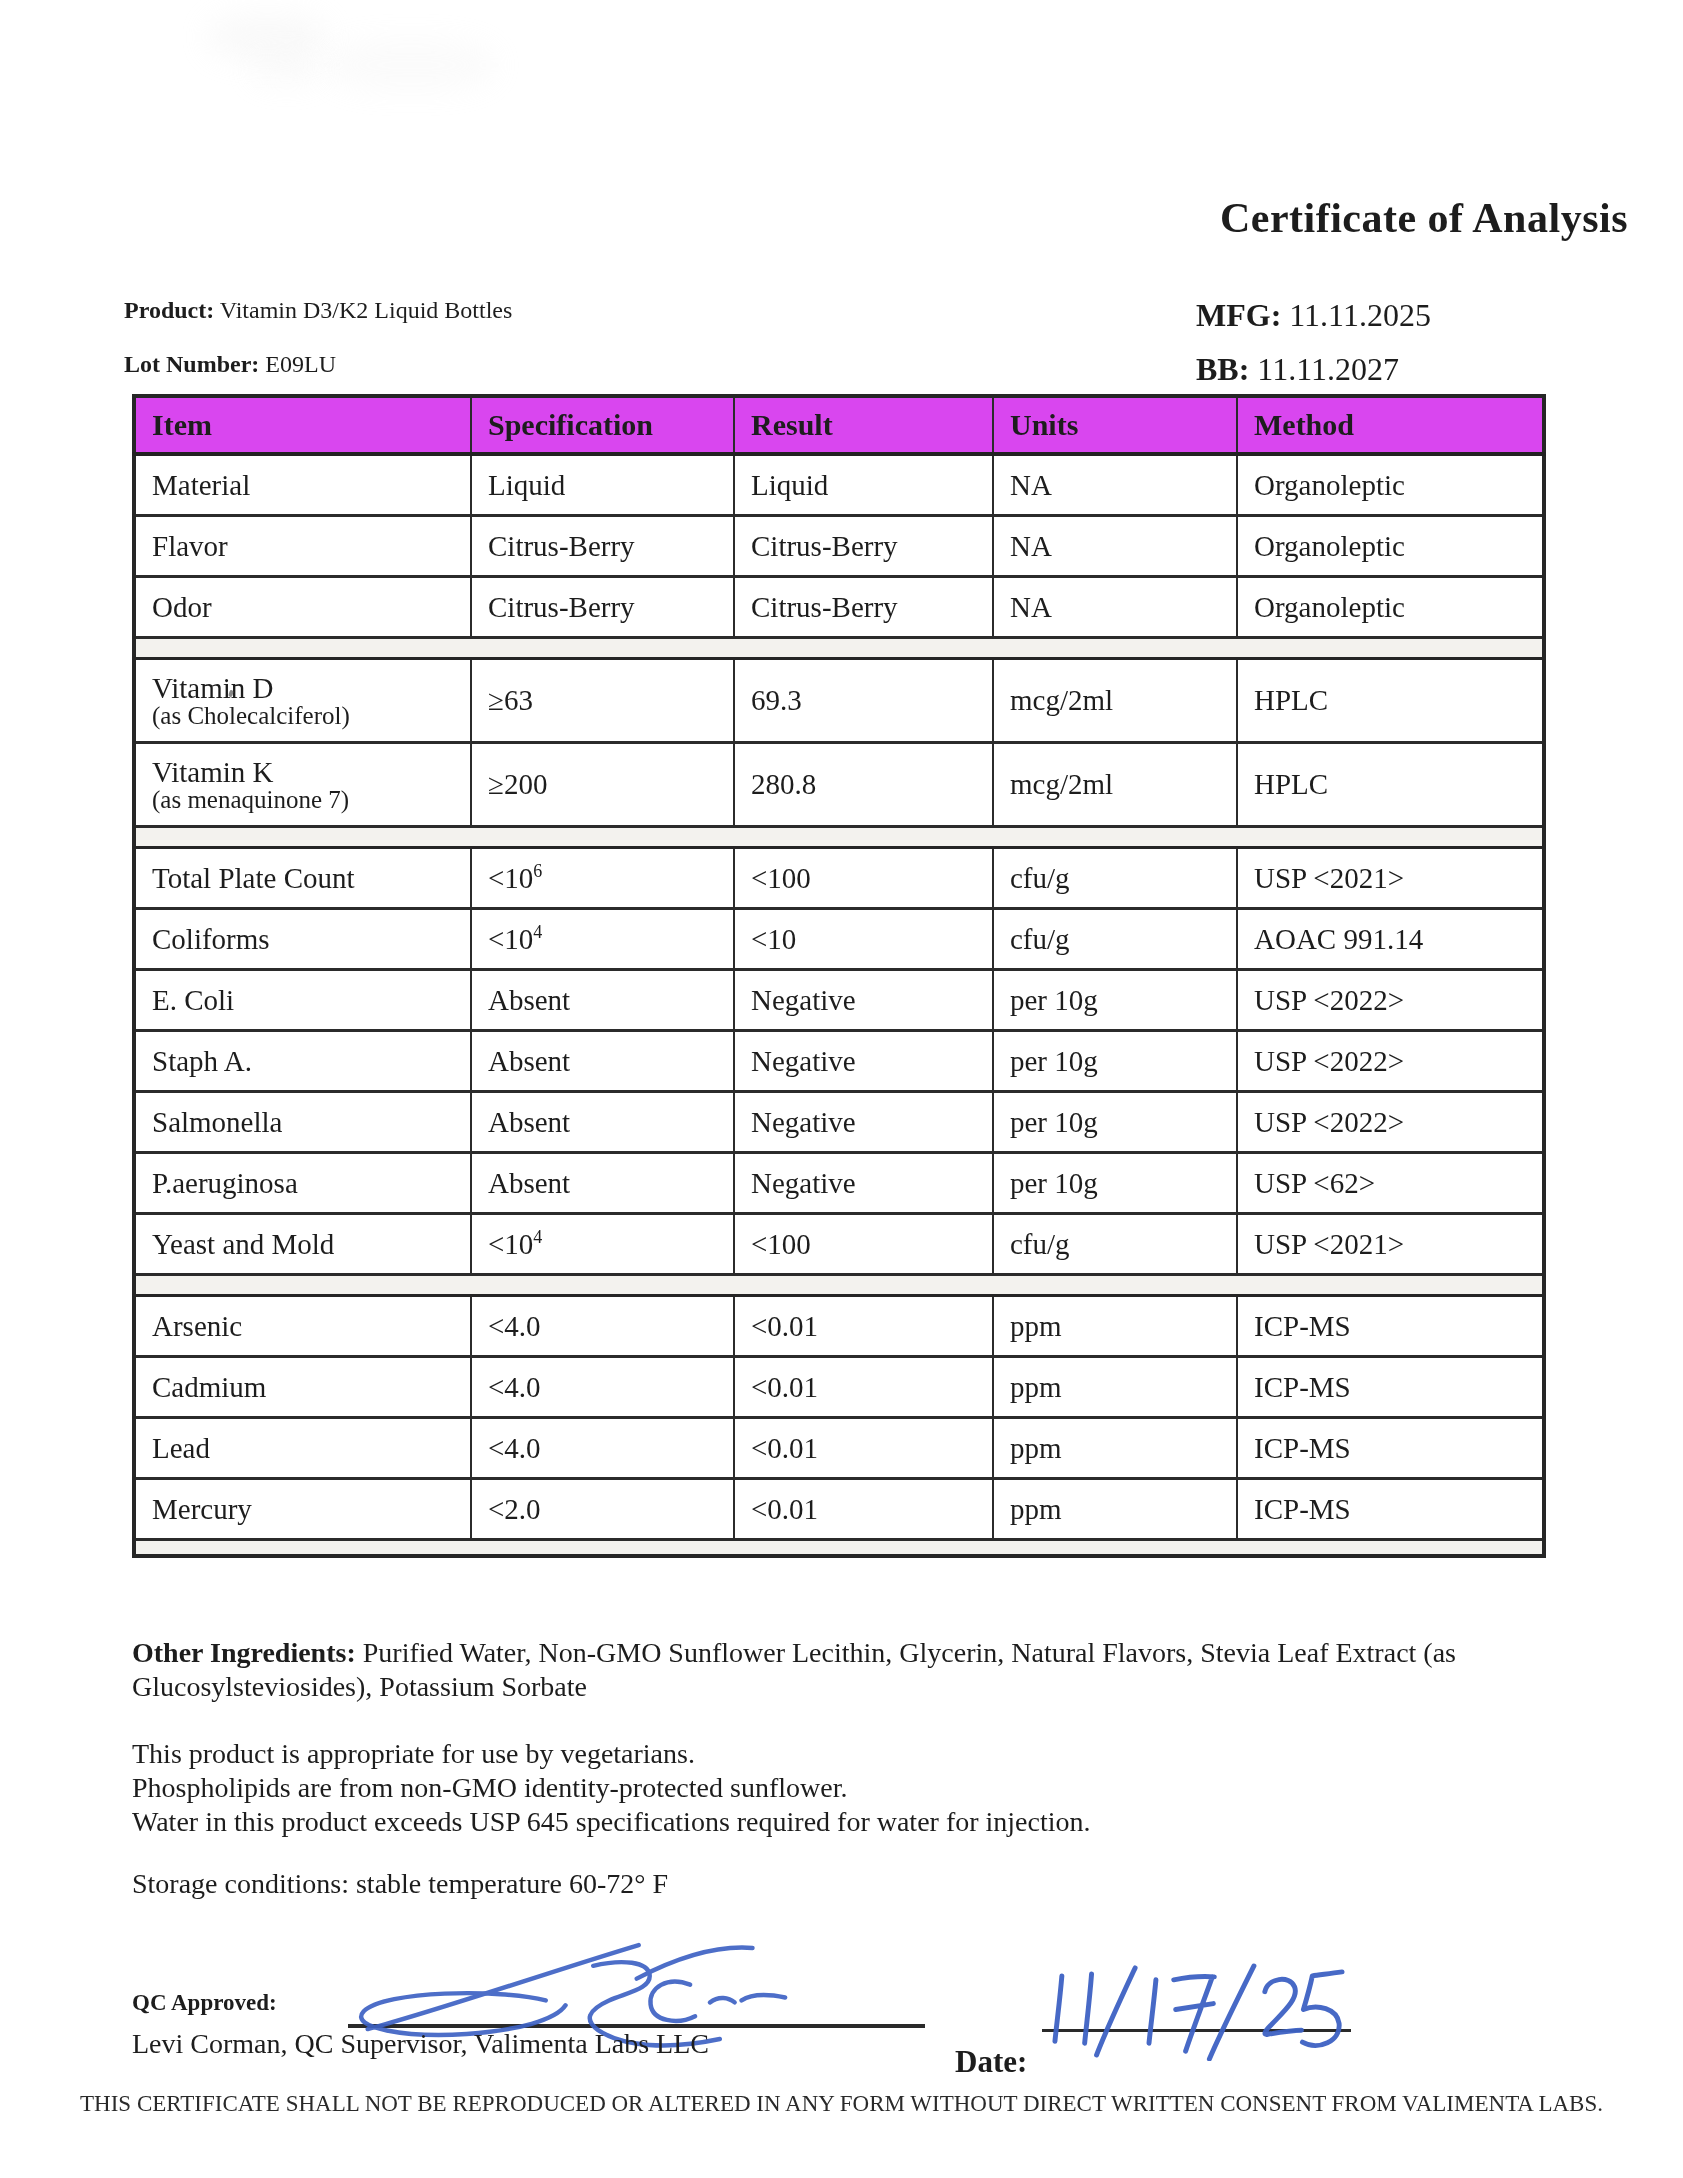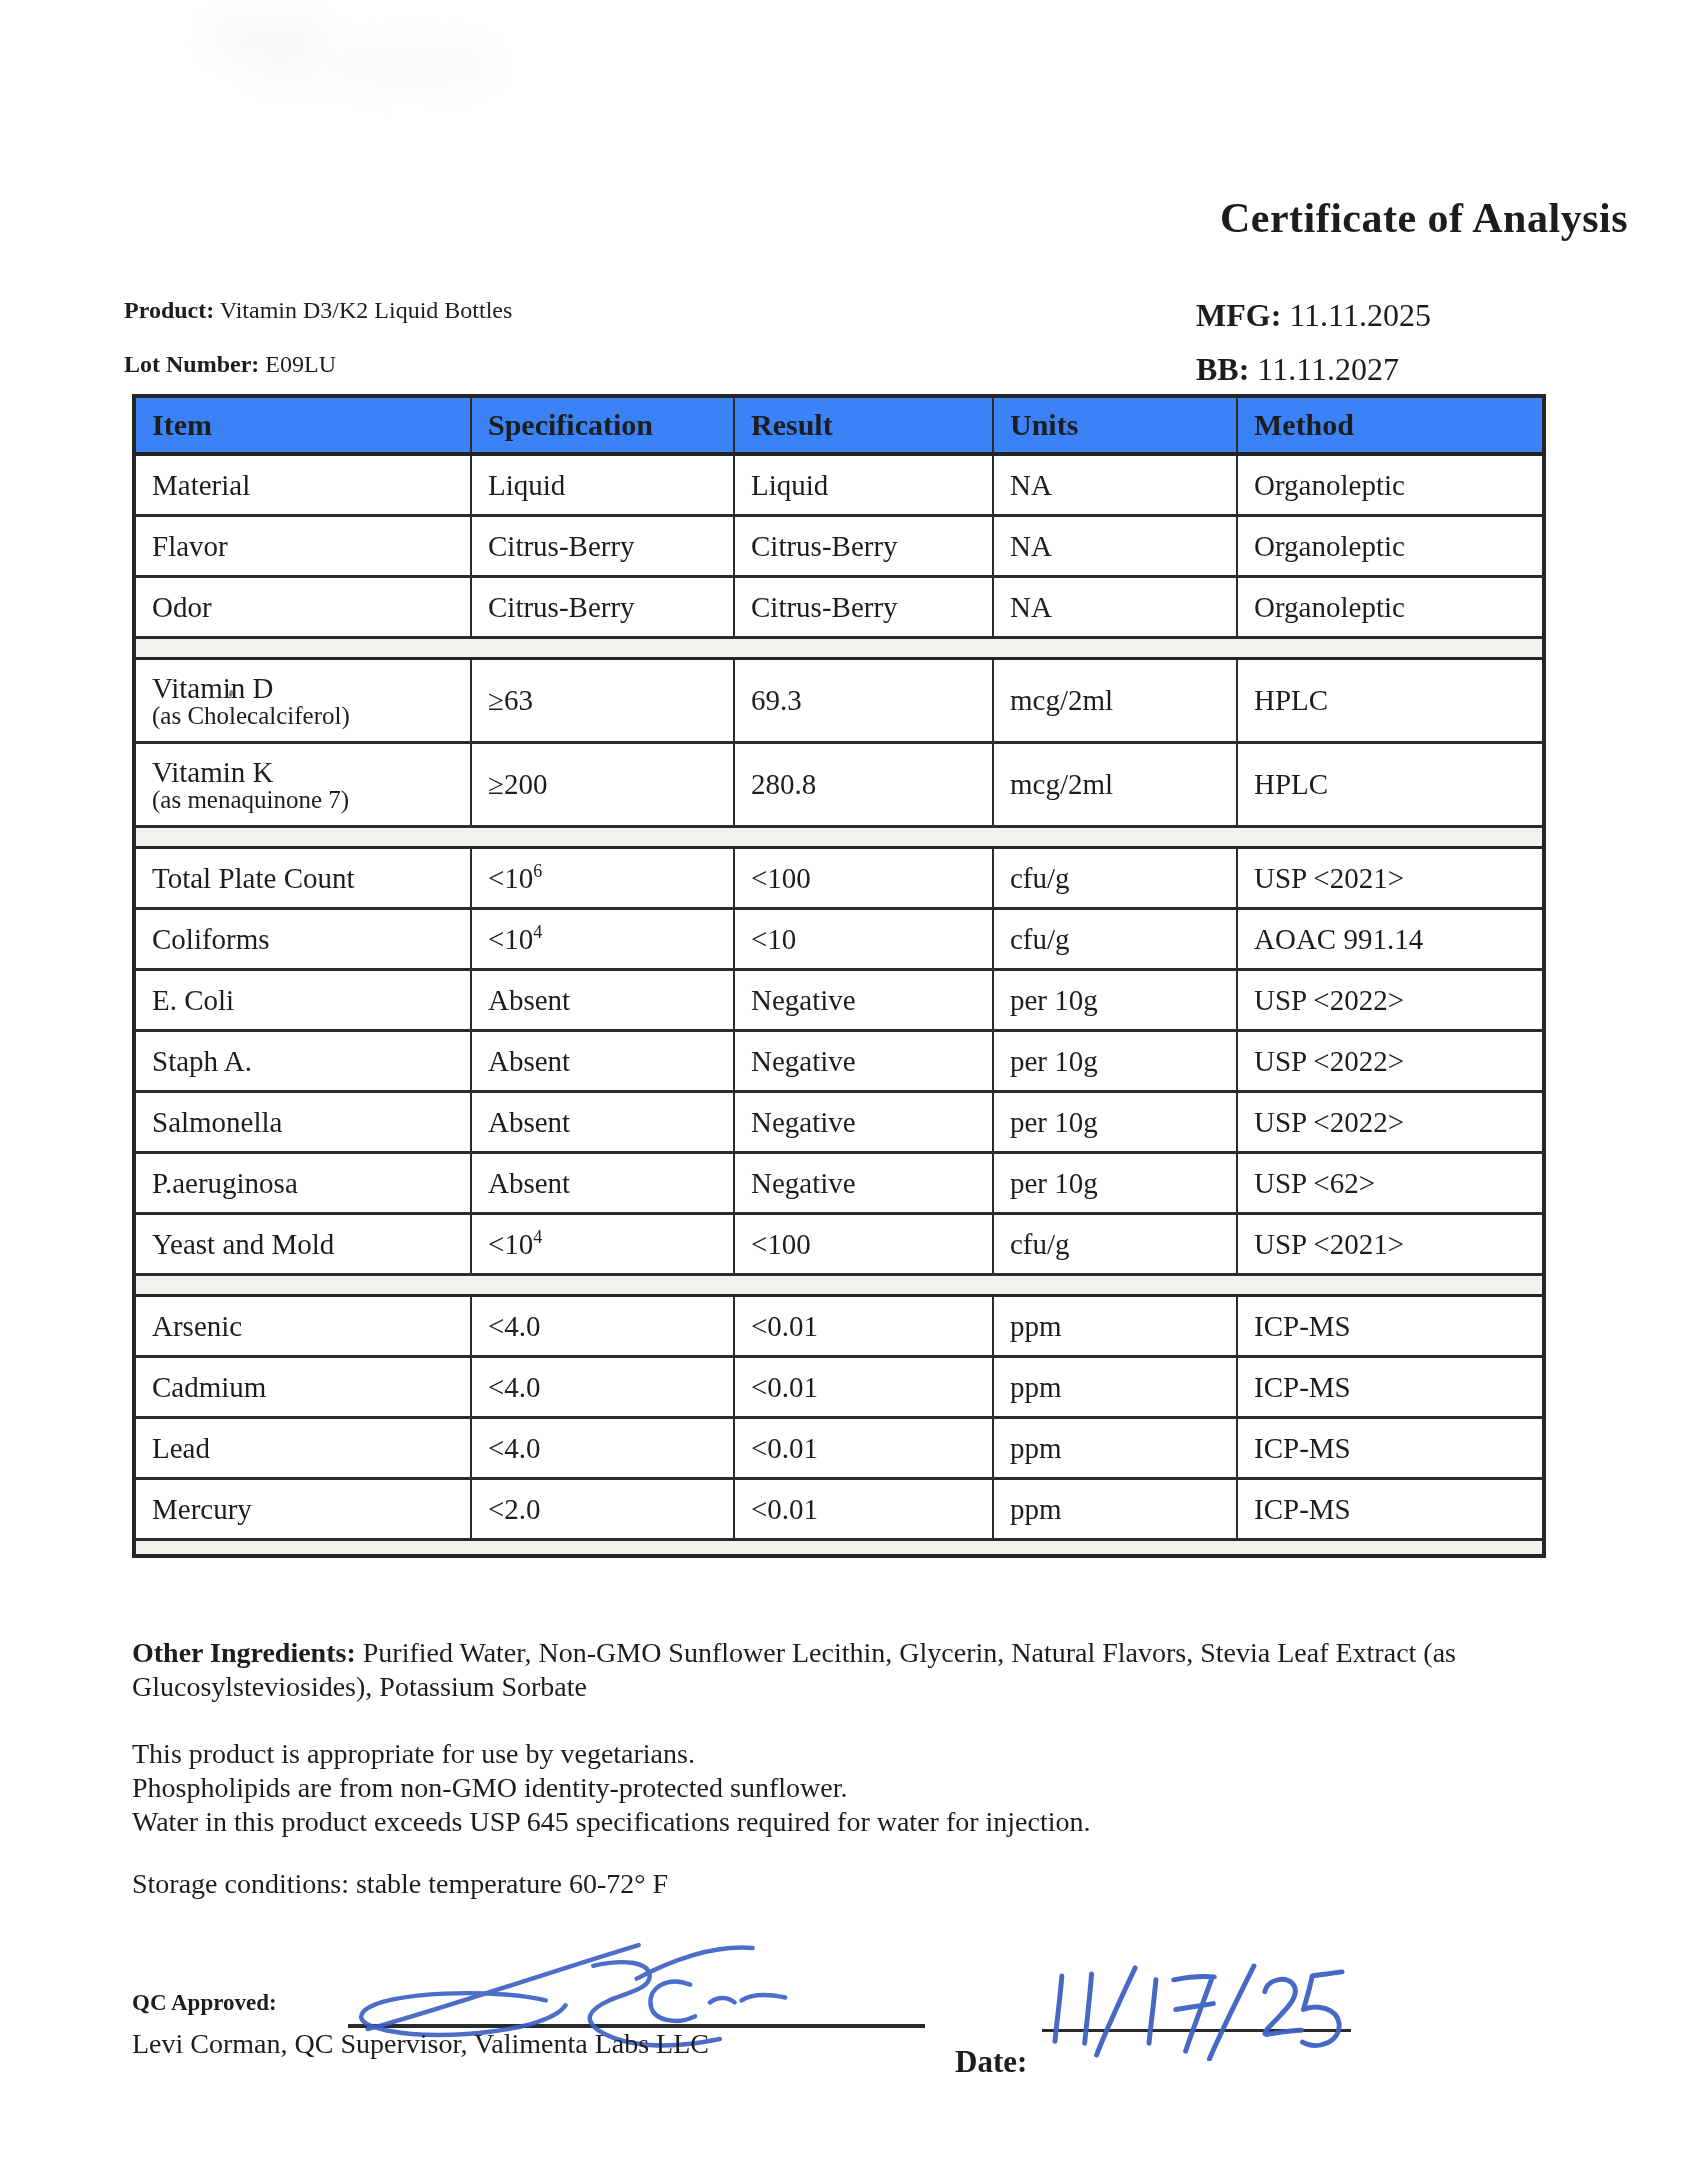--- a/index.html
+++ b/index.html
@@ -36,21 +36,21 @@
   }
   table.coa{border:4px solid #262626;}
   table.coa td,table.coa th{
     border:2px solid #2b2b2b;
     text-align:left;vertical-align:middle;
     padding:2px 6px 2px 16px;
     background:#ffffff;
   }
   table.coa td,table.coa th{border-top-width:3px;border-bottom-width:3px;}
   table.coa th{
-    height:50px;font-size:30px;font-weight:bold;background:#3b82f6;
+    height:50px;font-size:30px;font-weight:bold;background:#d946ef;
     border-bottom:4px solid #222222;
   }
   table.coa tr.t-row td{height:54px;}
   table.coa tr.tall-row td{height:77px;}
   table.coa tr.sep-row td{
     height:18px;background:#f3f2ee;padding:0;
     border-left:none;border-right:none;
     border-top:3px solid #252525;border-bottom:3px solid #252525;
   }
   table.coa tr.end-row td{height:13px;}
@@ -291,15 +291,16 @@
       <path d="M 113 18 C 111 40, 108 62, 106 82"></path>
       <path d="M 131 18 C 146 15, 160 14, 172 15 M 170 15 C 161 40, 151 66, 143 90 M 133 48 C 146 46, 159 44, 171 42"></path>
       <path d="M 212 4 C 196 36, 179 70, 167 98"></path>
       <path d="M 223 30 C 226 16, 248 13, 253 25 C 258 37, 240 52, 229 64 C 223 70, 221 74, 226 73 C 238 71, 252 69, 260 69"></path>
       <path d="M 301 10 C 287 12, 277 13, 271 14 C 268 28, 265 38, 262 48 C 276 42, 296 47, 298 62 C 300 80, 277 90, 261 81"></path>
     </g>
   </svg>
 
   <div class="signer">Levi Corman, QC Supervisor, Valimenta Labs LLC</div>
 
+  <div class="disclaimer">THIS CERTIFICATE SHALL NOT BE REPRODUCED OR ALTERED IN ANY FORM WITHOUT DIRECT WRITTEN CONSENT FROM VALIMENTA LABS.</div>
 
 </div>
 
 
 </body></html>

